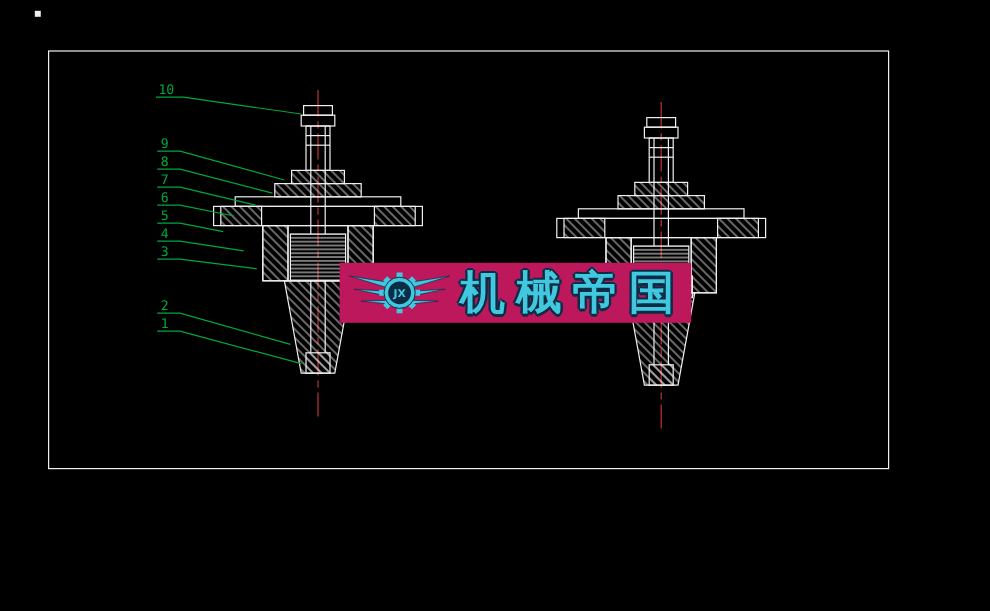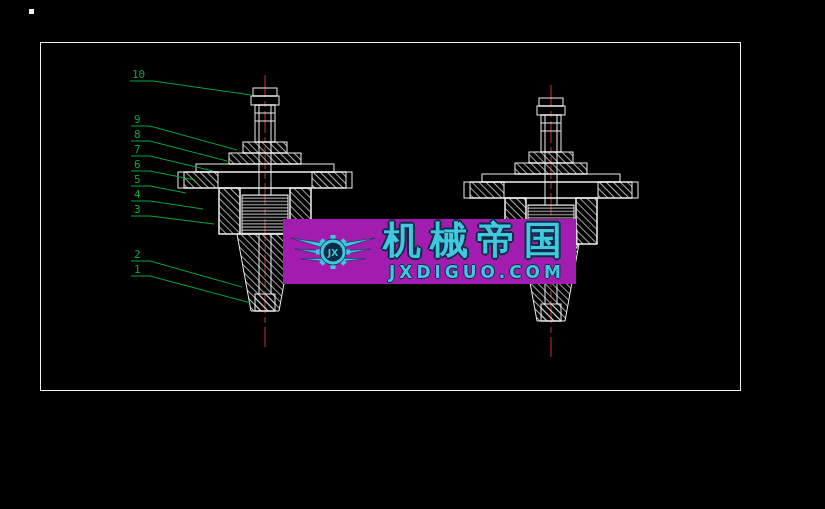--- a/index.html
+++ b/index.html
@@ -22,24 +22,24 @@
     fill: #00a83c;
   }
 
   
   .watermark {
     position: absolute;
     left: 283px; top: 219px;
     display: flex;
     align-items: center;
     gap: 5px;
-    background: #a21caf;
+    background: #be185d;
     padding: 2px 5px;
   }
-  .wm-col { display: flex; flex-direction: column; align-items: center; justify-content: center; }
+  .wm-col { display: flex; flex-direction: row; align-items: center; justify-content: center; }
   .wm-title {
     font-family: "DejaVu Sans", sans-serif;
     font-weight: bold;
     font-size: 38px;
     line-height: 1.0;
     letter-spacing: 9px;
     color: #41c7de;
     white-space: nowrap;
     text-shadow:
       -2px 0 #0a2c44, 2px 0 #0a2c44, 0 -2px #0a2c44, 0 2px #0a2c44,
@@ -169,17 +169,16 @@
         <line x1="34.8" y1="13.8" x2="32" y2="11"></line>
         <line x1="44" y1="10" x2="44" y2="6"></line>
         <line x1="53.2" y1="13.8" x2="56" y2="11"></line>
       </g>
       <circle cx="44" cy="23" r="13" fill="#41c7de" stroke="#0a2c44" stroke-width="0.8"></circle>
       <circle cx="44" cy="23" r="9.5" fill="#0a2c44"></circle>
       <text x="44" y="26.5" text-anchor="middle" font-family="DejaVu Sans, sans-serif" font-size="9" font-weight="bold" fill="#41c7de">JX</text>
     </svg>
     <div class="wm-col">
       <div class="wm-title">机械帝国</div>
-      <div class="wm-url">JXDIGUO.COM</div>
     </div>
   </div>
 
 </div>
 
 </body></html>

